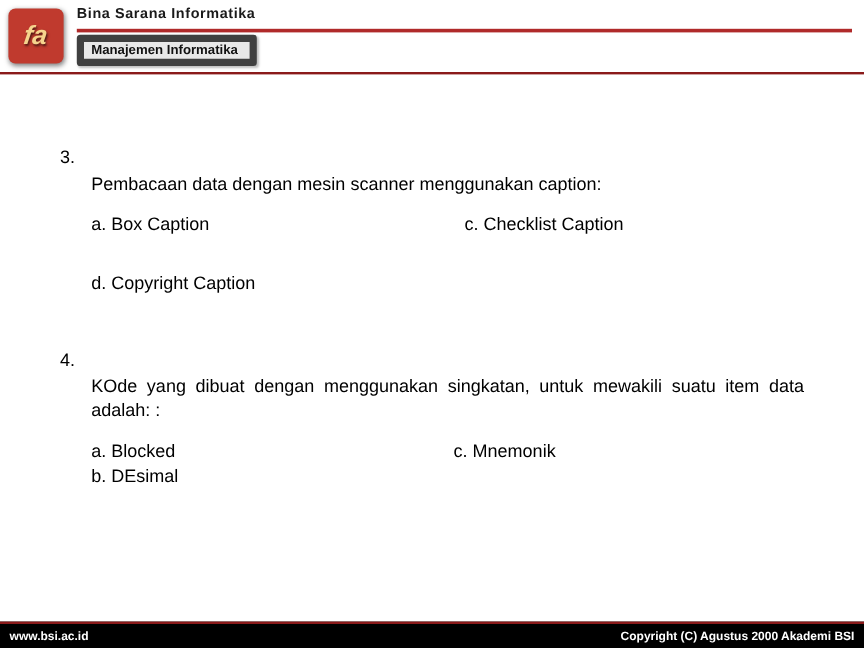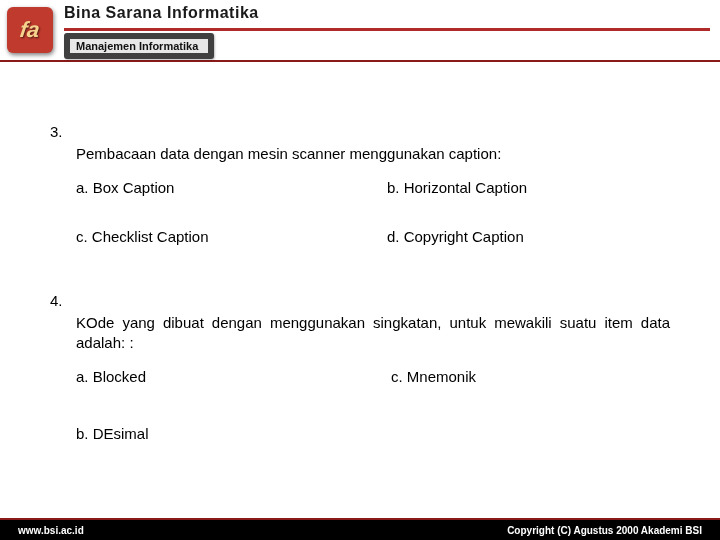--- a/index.html
+++ b/index.html
@@ -48,21 +48,21 @@
   }
   .title-area {
     position: absolute;
     left: 64px;
     top: 4px;
     right: 10px;
     display: flex;
     flex-direction: column;
   }
   .org-title {
-    font-size: 16px;
+    font-size: 12px;
     font-weight: bold;
     color: #1a1a1a;
     letter-spacing: 0.5px;
   }
   .subbar {
     margin-top: 6px;
     height: 22px;
     position: relative;
   }
   .red-line {
@@ -108,33 +108,32 @@
     column-gap: 10px;
     gap: 28px;
   }
   .opts-tight {
     margin-left: 26px;
     margin-top: 14px;
     display: grid;
     grid-template-columns: 1fr 1fr;
     row-gap: 0;
     column-gap: 10px;
-    gap: 36px;
   }
   .footer {
     position: absolute;
     bottom: 0; left: 0; right: 0;
     height: 22px;
     background: #000;
     color: #fff;
     font-size: 10px;
     display: flex;
     justify-content: space-between;
     align-items: center;
-    padding: 0 18px;
+    padding: 0 8px;
     border-top: 2px solid #8a1a1a;
     text-align: right;
   }
   .footer .site { font-weight: bold; }
   .footer .copy { font-weight: bold; }
 </style>
 </head>
 <body>
 
 <div class="header">
@@ -154,21 +153,20 @@
 
 <div class="content">
 
   <div class="qblock">
     <div class="qrow">
       <div class="qnum">3.</div>
       <div class="qtext">Pembacaan data dengan mesin scanner menggunakan caption:</div>
     </div>
     <div class="opts">
       <div>a. Box Caption</div>
-      <div>b. Horizontal Caption</div>
       <div>c. Checklist Caption</div>
       <div>d. Copyright Caption</div>
     </div>
   </div>
 
   <div class="qblock">
     <div class="qrow">
       <div class="qnum">4.</div>
       <div class="qtext">KOde yang dibuat dengan menggunakan singkatan, untuk mewakili suatu item data adalah: :</div>
     </div>

